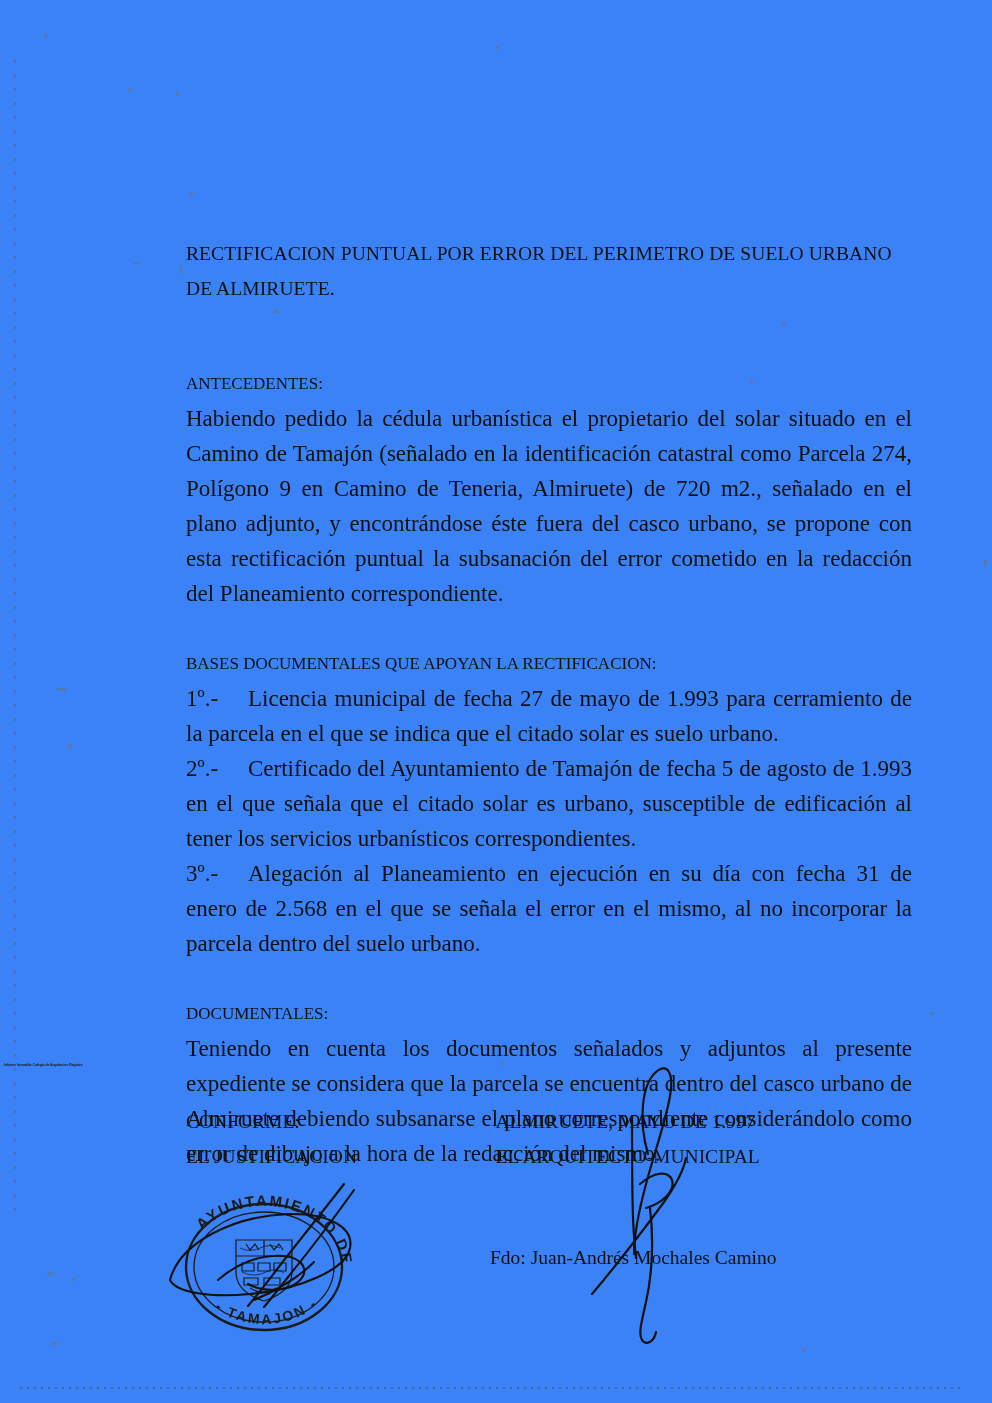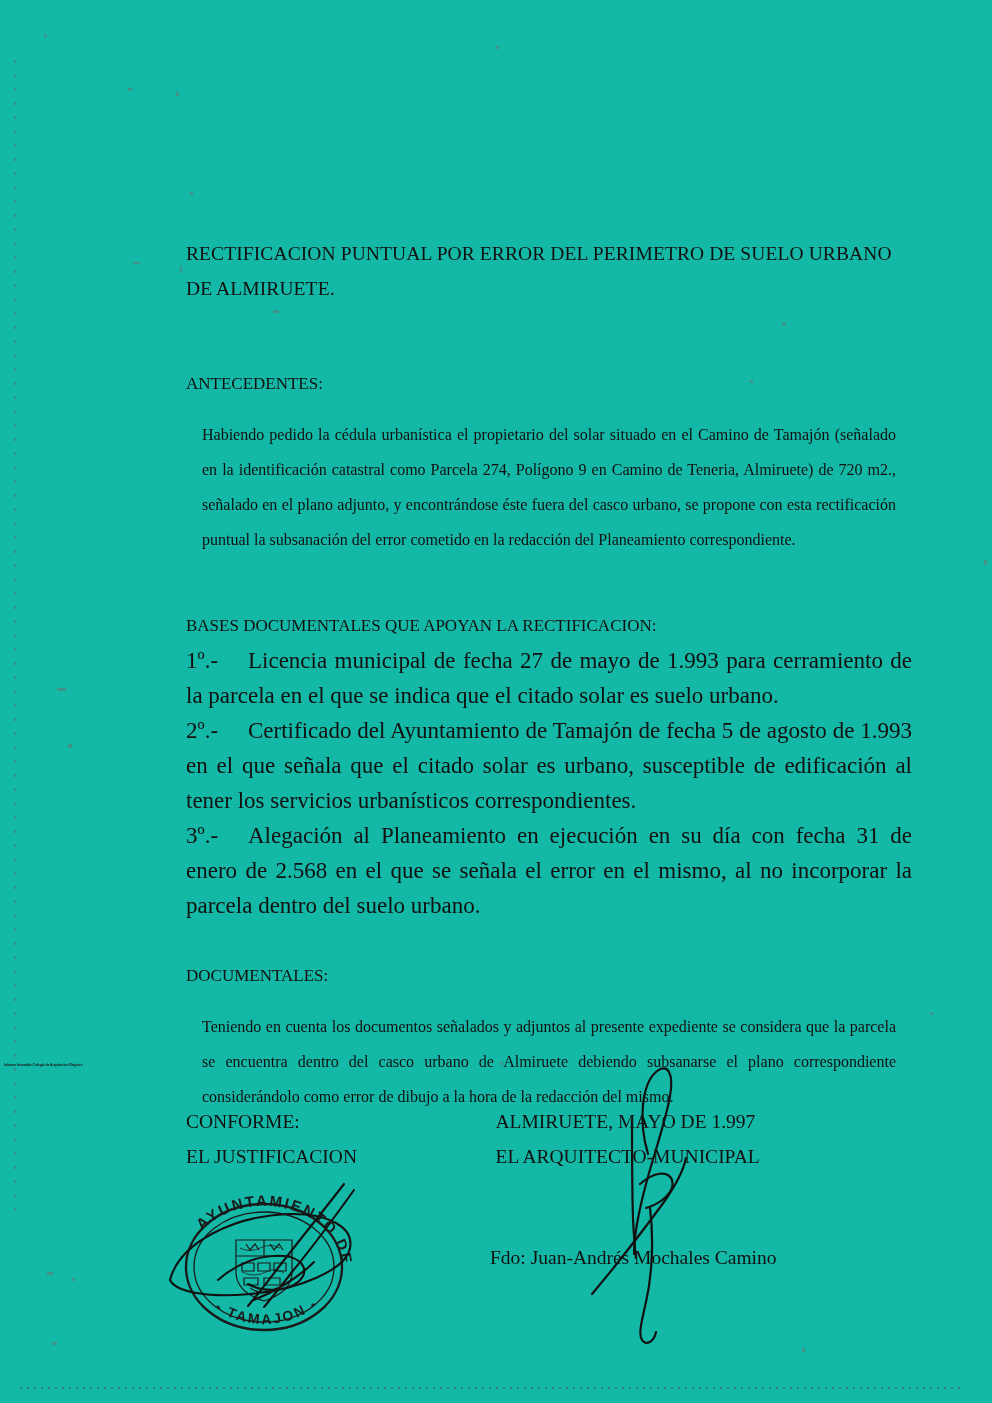--- a/index.html
+++ b/index.html
@@ -10,21 +10,21 @@
   }
   body {
     font-family: "Liberation Serif", "DejaVu Serif", serif;
     color: #111111;
   }
   .page {
     position: relative;
     width: 992px;
     height: 1403px;
     margin: 0 auto;
-    background: #14b8a6;
+    background: #3b82f6;
     overflow: hidden;
   }
 
   
   .noise {
     position: absolute;
     pointer-events: none;
     background: #6d6d6d;
     opacity: .5;
   }
@@ -75,23 +75,23 @@
     margin: 0;
     font-weight: normal;
   }
   .section-head {
     font-size: 17px;
     line-height: 35px;
     margin: 0;
     font-weight: normal;
   }
   .para {
-    font-size: 16px;
-    line-height: 35px;
-    margin: 16px;
+    font-size: 23px;
+    line-height: 35px;
+    margin: 0;
     text-align: justify;
     text-justify: inter-word;
   }
   .gap-lg { height: 60px; }
   .gap-md { height: 35px; }
 
   .item {
     font-size: 23px;
     line-height: 35px;
     margin: 0;

